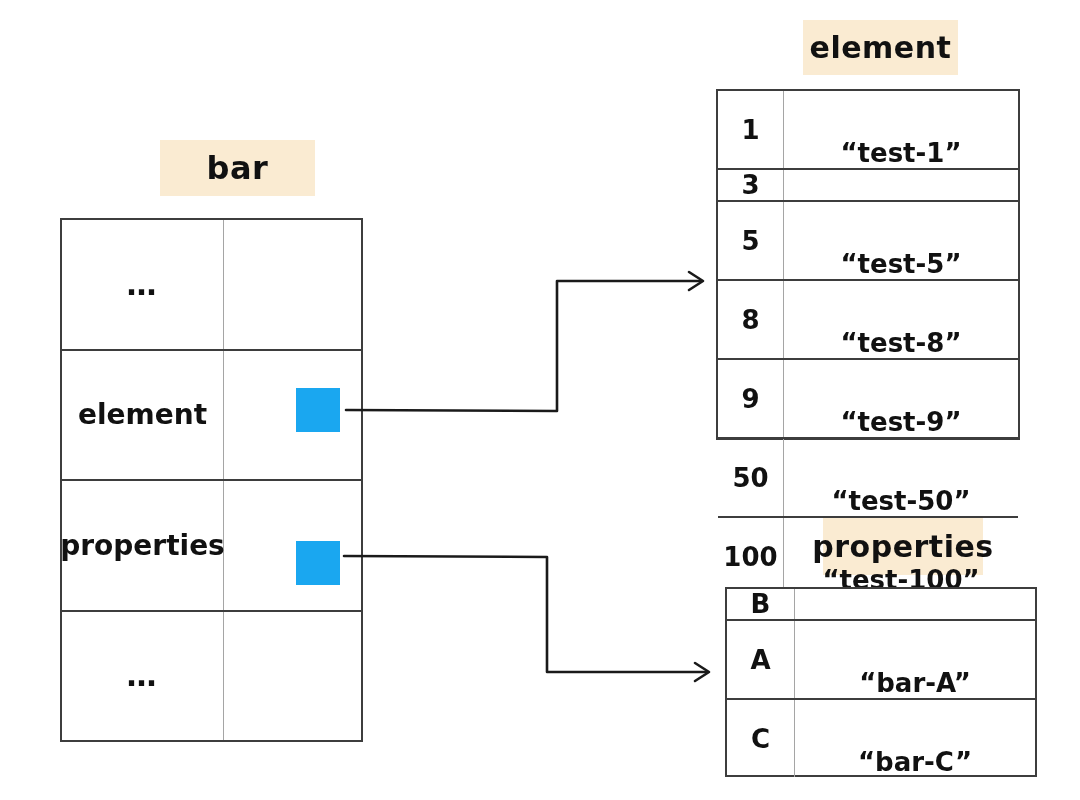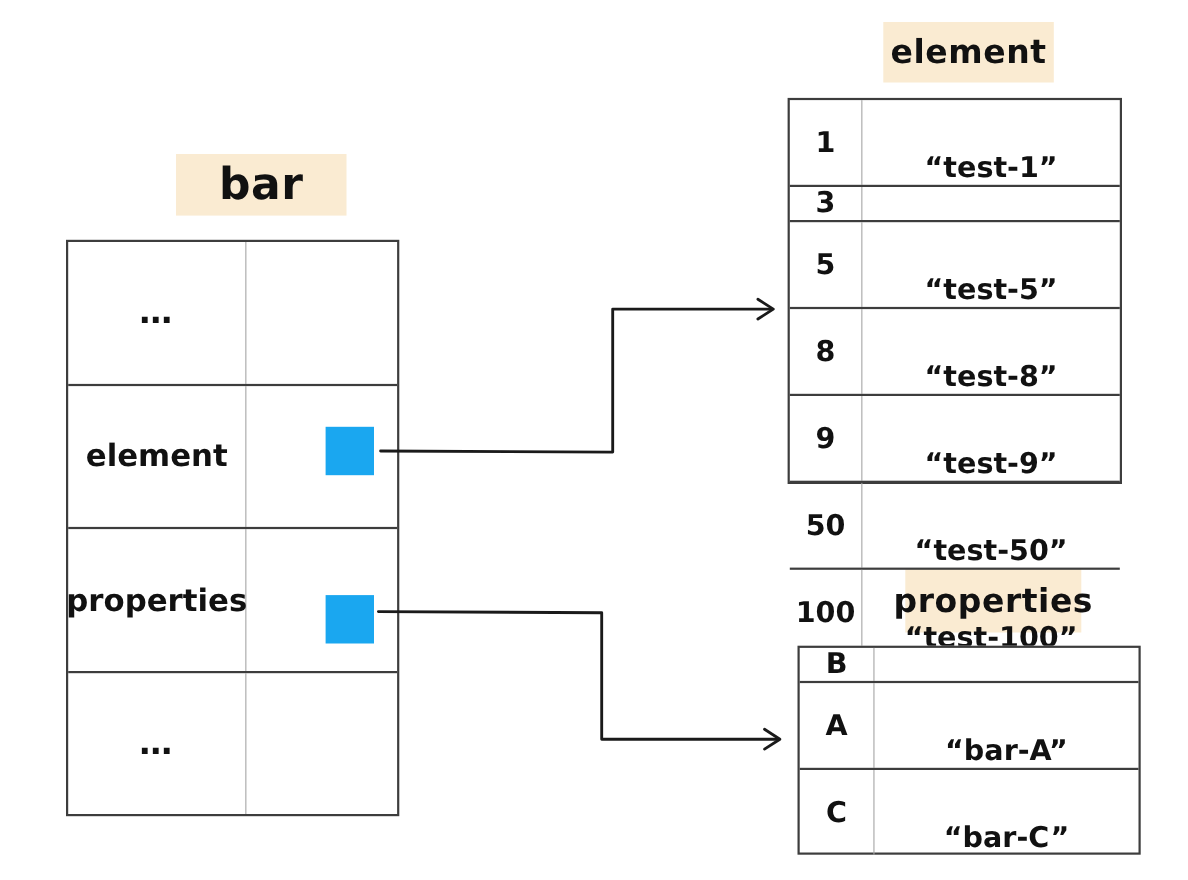--- a/index.html
+++ b/index.html
@@ -28,21 +28,21 @@
   .chip {
     position: absolute;
     background: var(--label-bg);
     display: flex;
     align-items: center;
     justify-content: center;
     font-weight: 600;
     font-size: 30px;
     letter-spacing: 0.5px;
   }
-  .chip.bar        { left: 160px; top: 140px; width: 155px; height: 56px; font-size: 40px; }
+  .chip.bar        { left: 160px; top: 140px; width: 155px; height: 56px; font-size: 32px; }
   .chip.element    { left: 803px; top: 20px;  width: 155px; height: 55px; }
   .chip.properties { left: 823px; top: 517px; width: 160px; height: 58px; }
 
   
   .tbl {
     position: absolute;
     border: 2px solid var(--border-dark);
     background: #ffffff;
     display: flex;
     flex-direction: column;

